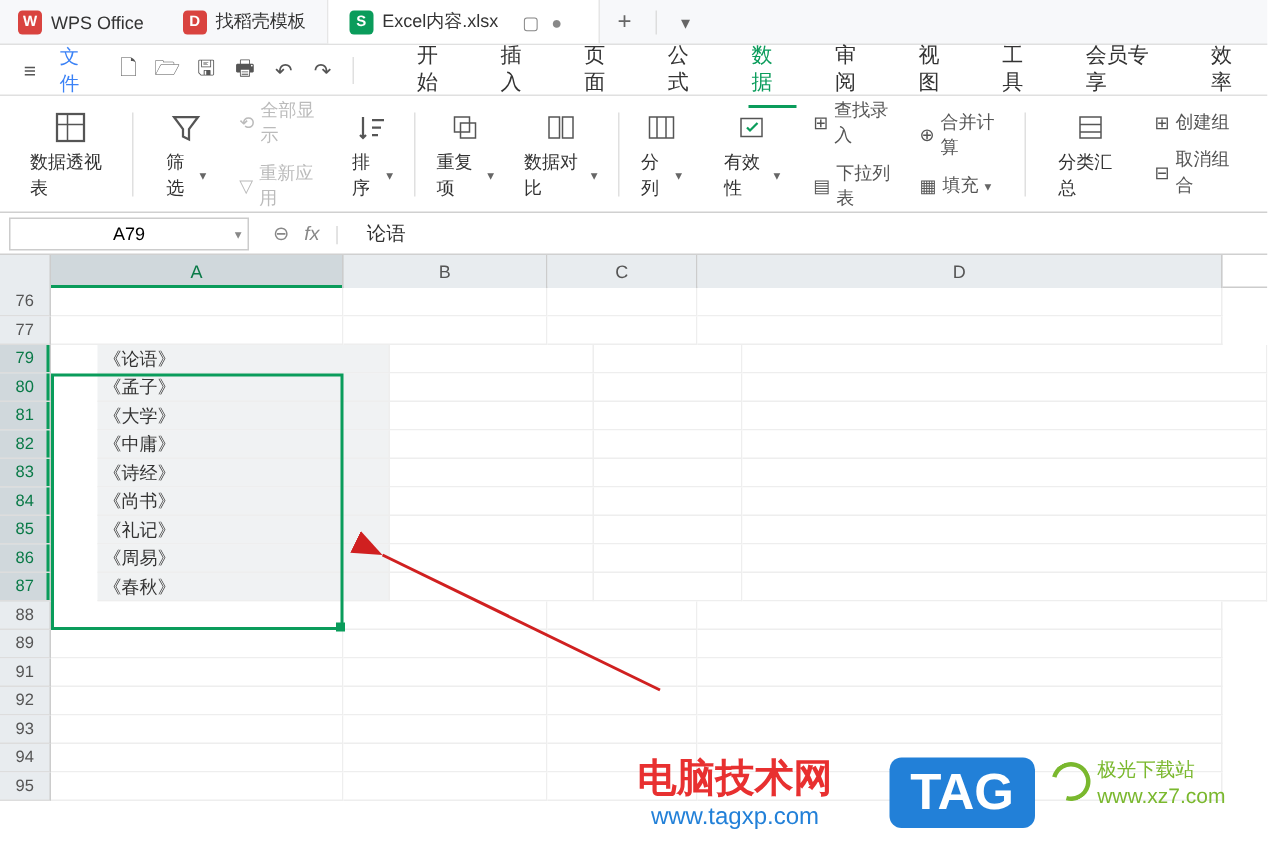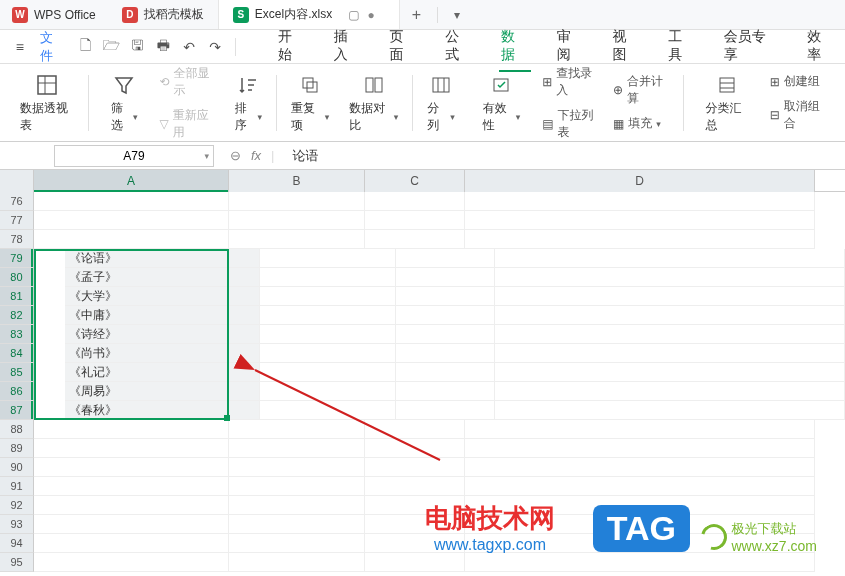--- a/index.html
+++ b/index.html
@@ -27,21 +27,21 @@
 .rgroup { display: flex; flex-direction: column; align-items: center; justify-content: center; padding: 0 10px; height: 100%; }
 .rgroup-h { display: flex; align-items: center; gap: 8px; padding: 0 8px; height: 100%; }
 .rsep { width: 1px; height: 56px; background: #e0e0e0; margin: 0 4px; }
 .ricon { width: 26px; height: 26px; display: flex; align-items: center; justify-content: center; color: #555; }
 .rlabel { font-size: 12px; color: #333; margin-top: 2px; display: flex; align-items: center; gap: 2px; }
 .rdrop { font-size: 9px; color: #666; }
 .rsmall { display: flex; align-items: center; gap: 4px; font-size: 12px; color: #555; padding: 2px 4px; }
 .rsmall.disabled { color: #bbb; }
 .rcol { display: flex; flex-direction: column; gap: 4px; }
 
-.formula-bar { height: 28px; display: flex; align-items: center; background: #fff; border-bottom: 1px solid #d0d0d0; padding-left: 48px; }
+.formula-bar { height: 28px; display: flex; align-items: center; background: #fff; border-bottom: 1px solid #d0d0d0; }
 .name-box { width: 160px; height: 22px; border: 1px solid #ccc; margin: 0 6px; display: flex; align-items: center; justify-content: center; font-size: 12px; background: #fff; position: relative; }
 .name-drop { position: absolute; right: 4px; color: #888; font-size: 9px; }
 .fx-icons { display: flex; gap: 10px; padding: 0 10px; color: #888; font-size: 13px; align-items: center; }
 .fx-label { font-style: italic; color: #888; font-size: 13px; }
 .fx-sep { color: #ddd; }
 .fx-input { flex: 1; padding: 0 8px; font-size: 13px; color: #333; }
 
 .grid-area { position: relative; height: 404px; overflow: hidden; background: #fff; }
 .col-headers { display: flex; height: 22px; border-bottom: 1px solid #ccc; }
 .corner { width: 34px; height: 22px; background: #e8ecef; border-right: 1px solid #ccc; }
@@ -60,21 +60,21 @@
 
 .sel-border { position: absolute; border: 2px solid #0a9c5b; pointer-events: none; }
 .sel-handle { position: absolute; width: 6px; height: 6px; background: #0a9c5b; bottom: -3px; right: -3px; }
 
 .arrow-svg { position: absolute; pointer-events: none; }
 
 .watermark1 { position: absolute; right: 290px; bottom: 20px; text-align: center; }
 .wm1-top { font-size: 26px; font-weight: bold; color: #e83030; text-align: right; }
 .wm1-bot { font-size: 16px; color: #2280d8; }
 .watermark2 { position: absolute; right: 155px; bottom: 22px; background: #2280d8; color: #fff; font-size: 34px; font-weight: bold; padding: 4px 14px; border-radius: 8px; }
-.watermark3 { position: absolute; right: 28px; bottom: 20px; display: flex; align-items: center; gap: 4px; }
+.watermark3 { position: absolute; right: 28px; bottom: 36px; display: flex; align-items: center; gap: 4px; }
 .wm3-icon { width: 26px; height: 26px; border: 3px solid #7ab82e; border-radius: 50%; border-left-color: transparent; transform: rotate(-30deg); }
 .wm3-text { font-size: 13px; color: #7ab82e; }
 .wm3-sub { font-size: 14px; color: #7ab82e; }
 </style>
 </head>
 <body>
 
 <div class="titlebar">
   <div class="app-btn">
     <span class="app-icon-w">W</span>
@@ -298,27 +298,20 @@
         <div class="cell col-D"></div>
       </div>
       <div class="row">
         <div class="row-h">77</div>
         <div class="cell col-A"></div>
         <div class="cell col-B"></div>
         <div class="cell col-C"></div>
         <div class="cell col-D"></div>
       </div>
       <div class="row">
-        <div class="row-h">78</div>
-        <div class="cell col-A"></div>
-        <div class="cell col-B"></div>
-        <div class="cell col-C"></div>
-        <div class="cell col-D"></div>
-      </div>
-      <div class="row">
         <div class="row-h sel">79</div>
         <div class="cell col-A sel">《论语》</div>
         <div class="cell col-B"></div>
         <div class="cell col-C"></div>
         <div class="cell col-D"></div>
       </div>
       <div class="row">
         <div class="row-h sel">80</div>
         <div class="cell col-A sel">《孟子》</div>
         <div class="cell col-B"></div>
@@ -376,27 +369,20 @@
       </div>
       <div class="row">
         <div class="row-h">88</div>
         <div class="cell col-A"></div>
         <div class="cell col-B"></div>
         <div class="cell col-C"></div>
         <div class="cell col-D"></div>
       </div>
       <div class="row">
         <div class="row-h">89</div>
-        <div class="cell col-A"></div>
-        <div class="cell col-B"></div>
-        <div class="cell col-C"></div>
-        <div class="cell col-D"></div>
-      </div>
-      <div class="row">
-        <div class="row-h">90</div>
         <div class="cell col-A"></div>
         <div class="cell col-B"></div>
         <div class="cell col-C"></div>
         <div class="cell col-D"></div>
       </div>
       <div class="row">
         <div class="row-h">91</div>
         <div class="cell col-A"></div>
         <div class="cell col-B"></div>
         <div class="cell col-C"></div>

